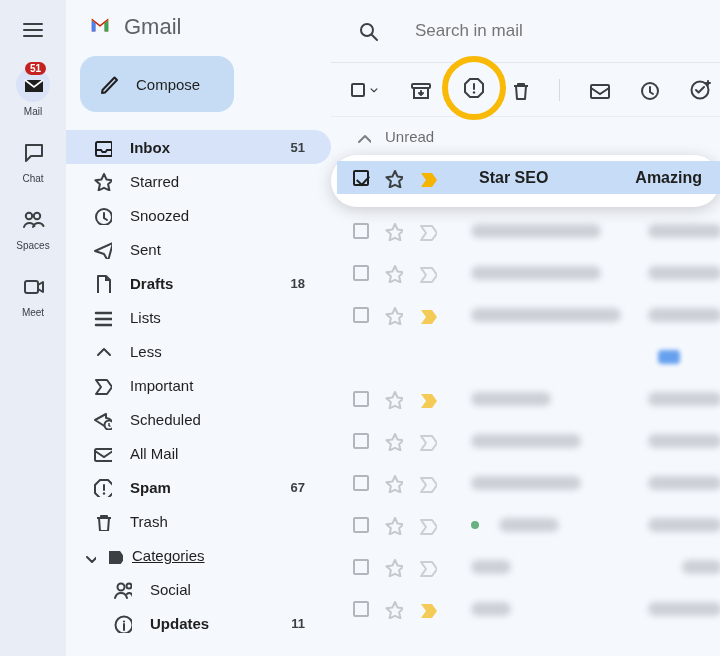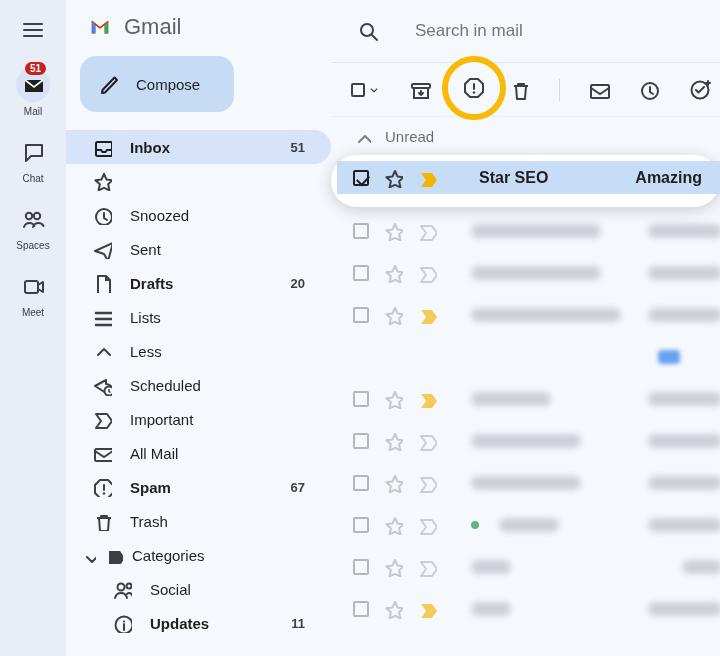--- a/index.html
+++ b/index.html
@@ -9,33 +9,33 @@
   .app-rail { position:absolute; left:0; top:0; width:66px; height:100%; background:#e9edf6; padding-top:18px; display:flex; flex-direction:column; align-items:center; gap:18px;}
   .app-rail .hamburger-wrap { margin-bottom:8px; }
   .app-rail .rail-item { display:flex; flex-direction:column; align-items:center; gap:4px; font-size:12px; color:#3c4043; position:relative;}
   .rail-item .iconwrap { width:34px; height:34px; display:flex; align-items:center; justify-content:center; border-radius:18px;}
   .rail-item.active .iconwrap { background:#d9e2f6; }
   .rail-badge { position:absolute; top:-6px; right:4px; background:#c5221f; color:#fff; font-size:10px; font-weight:700; padding:1px 5px; border-radius:10px; }
   .rail-item .label { font-size:10px; font-weight:500; }
 
   
   .sidebar { position:absolute; left:66px; top:0; width:265px; height:100%; background:#f5f8fd; padding-top:14px;}
-  .logo-row { display:flex; align-items:center; gap:10px; padding-left:20px; margin-bottom:16px;}
+  .logo-row { display:flex; gap:10px; padding-left:20px; margin-bottom:16px;}
   .logo-row .appname { font-size:22px; color:#5f6368; }
   .compose { margin-left:14px; width:154px; height:56px; border-radius:16px; background:#c6dcf5; display:flex; align-items:center; gap:16px; padding-left:18px; font-size:15px; font-weight:500; color:#1f1f1f; margin-bottom:18px;text-align:center;}
   .folders { display:flex; flex-direction:column; }
   .folder { height:34px; display:flex; align-items:center; padding-left:26px; padding-right:26px; gap:18px; font-size:15px; color:#1f1f1f; border-radius:0 17px 17px 0;}
   .folder .iconwrap { width:20px; display:flex; align-items:center; justify-content:center; }
   .folder .name { flex:1; }
   .folder.bold .name { font-weight:700; }
   .folder.bold .count { font-weight:700; }
   .folder .count { font-size:13px; color:#3c4043; }
   .folder.selected { background:#d7e3f9; font-weight:700; }
   .folder.selected .count { font-weight:700; }
-  .folder.categories { padding-left:14px; gap:8px; }
+  .folder.categories { padding-left:14px; gap:8px;text-decoration:underline; }
   .folder.categories .chev { width:16px; display:flex; align-items:center; justify-content:center; }
   .sub { padding-left:46px; }
 
   
   .main { position:absolute; left:331px; top:0; right:0; height:100%; background:#f5f8fd;}
   .searchbar { height:62px; display:flex; align-items:center; gap:16px; padding-left:26px;}
   .searchbar input { border:none; background:transparent; font-size:17px; outline:none; width:260px; color:#3c4043;margin-left:20px; }
 
   .toolbar { height:54px; border-top:1px solid #e4e7ed; display:flex; align-items:center; padding-left:20px; gap:28px; background:#f5f8fd;}
   .tb-sep { width:1px; height:22px; background:#d5d9e0; }
@@ -247,20 +247,21 @@
         </span>
       <span class="name">Inbox</span>
       <span class="count">51</span>
     </div>
     <div class="folder">
       <span class="iconwrap">
           <svg width="20" height="20">
             <use href="#i-star"></use>
           </svg>
         </span>
+      <span class="name">Starred</span>
     </div>
     <div class="folder">
       <span class="iconwrap">
           <svg width="20" height="20">
             <use href="#i-clock"></use>
           </svg>
         </span>
       <span class="name">Snoozed</span>
     </div>
     <div class="folder">
@@ -271,53 +272,53 @@
         </span>
       <span class="name">Sent</span>
     </div>
     <div class="folder bold">
       <span class="iconwrap">
           <svg width="20" height="20">
             <use href="#i-draft"></use>
           </svg>
         </span>
       <span class="name">Drafts</span>
-      <span class="count">20</span>
+      <span class="count">18</span>
     </div>
     <div class="folder">
       <span class="iconwrap">
           <svg width="20" height="20">
             <use href="#i-list"></use>
           </svg>
         </span>
       <span class="name">Lists</span>
     </div>
     <div class="folder">
       <span class="iconwrap">
           <svg width="20" height="20">
             <use href="#i-up"></use>
           </svg>
         </span>
       <span class="name">Less</span>
+    </div>
+    <div class="folder">
+      <span class="iconwrap">
+          <svg width="20" height="20">
+            <use href="#i-important"></use>
+          </svg>
+        </span>
+      <span class="name">Important</span>
     </div>
     <div class="folder">
       <span class="iconwrap">
           <svg width="22" height="22">
             <use href="#i-scheduled"></use>
           </svg>
         </span>
       <span class="name">Scheduled</span>
-    </div>
-    <div class="folder">
-      <span class="iconwrap">
-          <svg width="20" height="20">
-            <use href="#i-important"></use>
-          </svg>
-        </span>
-      <span class="name">Important</span>
     </div>
     <div class="folder">
       <span class="iconwrap">
           <svg width="20" height="20">
             <use href="#i-allmail"></use>
           </svg>
         </span>
       <span class="name">All Mail</span>
     </div>
     <div class="folder bold">

